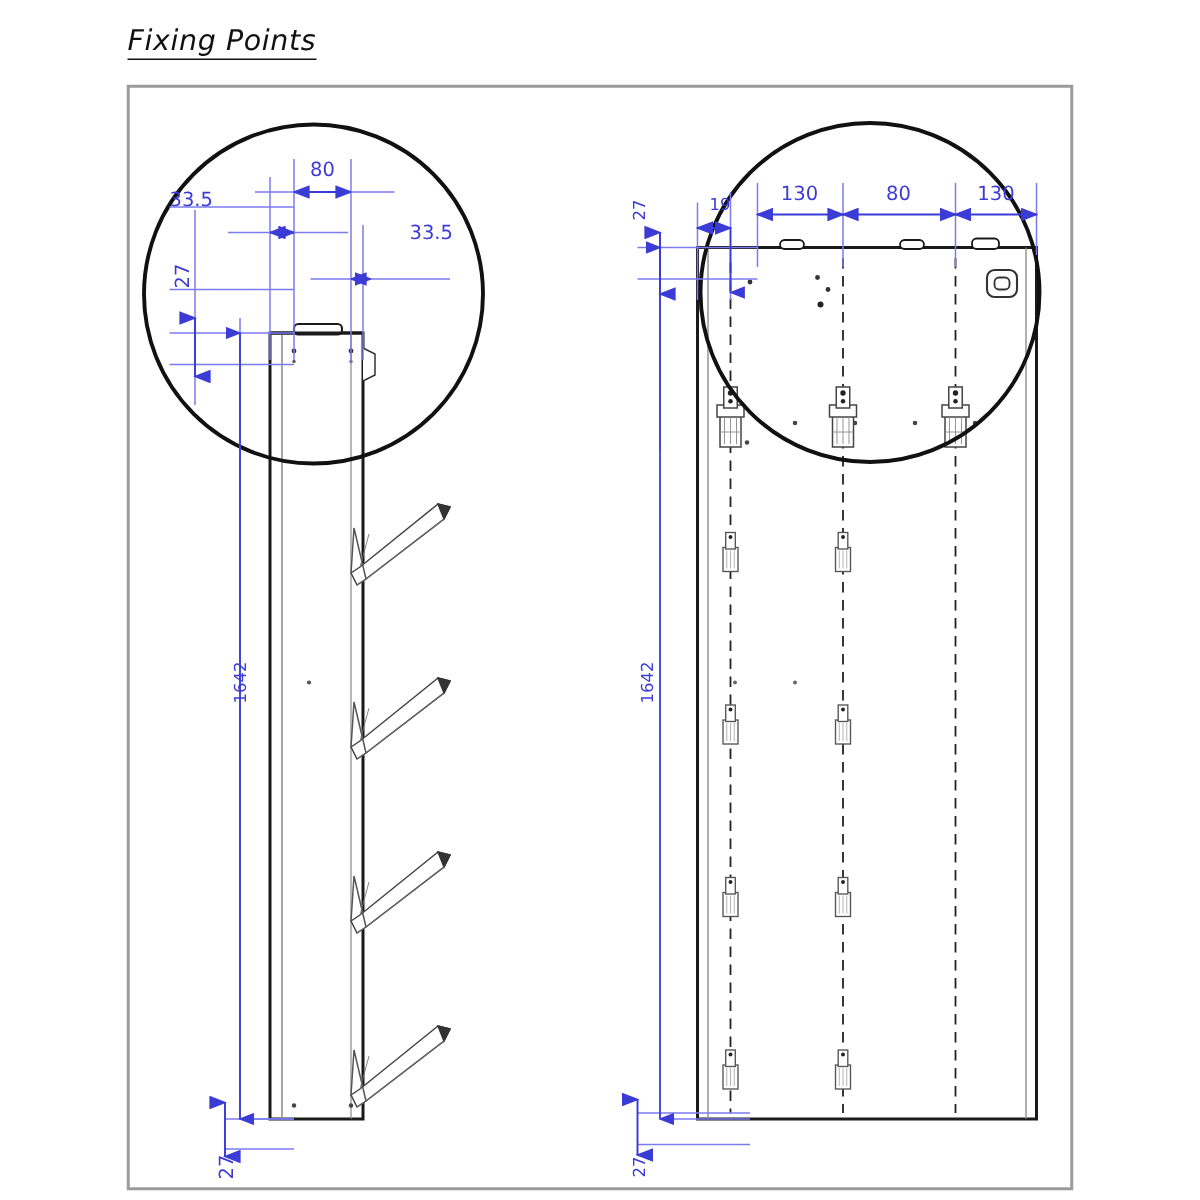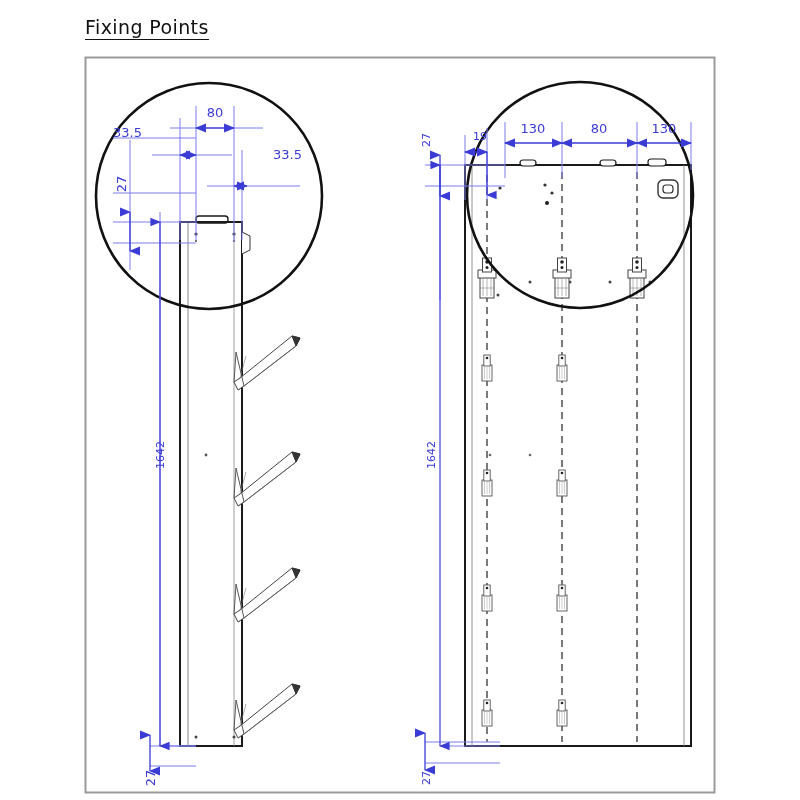--- a/index.html
+++ b/index.html
@@ -7,20 +7,21 @@
     width:800px;height:800px;background:#ffffff;
     font-family:"DejaVu Sans", sans-serif;
     overflow:hidden;position:relative;
   }
   #stage{position:absolute;left:0;top:0;width:800px;height:800px;}
   .title{
     position:absolute;left:85px;top:16px;
     font-size:19px;color:#111;letter-spacing:.4px;
     border-bottom:1.6px solid #111;padding-bottom:1px;
     font-family:"DejaVu Sans", sans-serif;
+    font-style:italic;
   }
   svg{position:absolute;left:0;top:0;}
   .dimtext{fill:#3b3bd6;font-size:13px;font-family:"DejaVu Sans",sans-serif;}
   .dimtext.sm{font-size:11px;}
 </style>
 </head>
 <body>
 
 <div id="stage">
 

